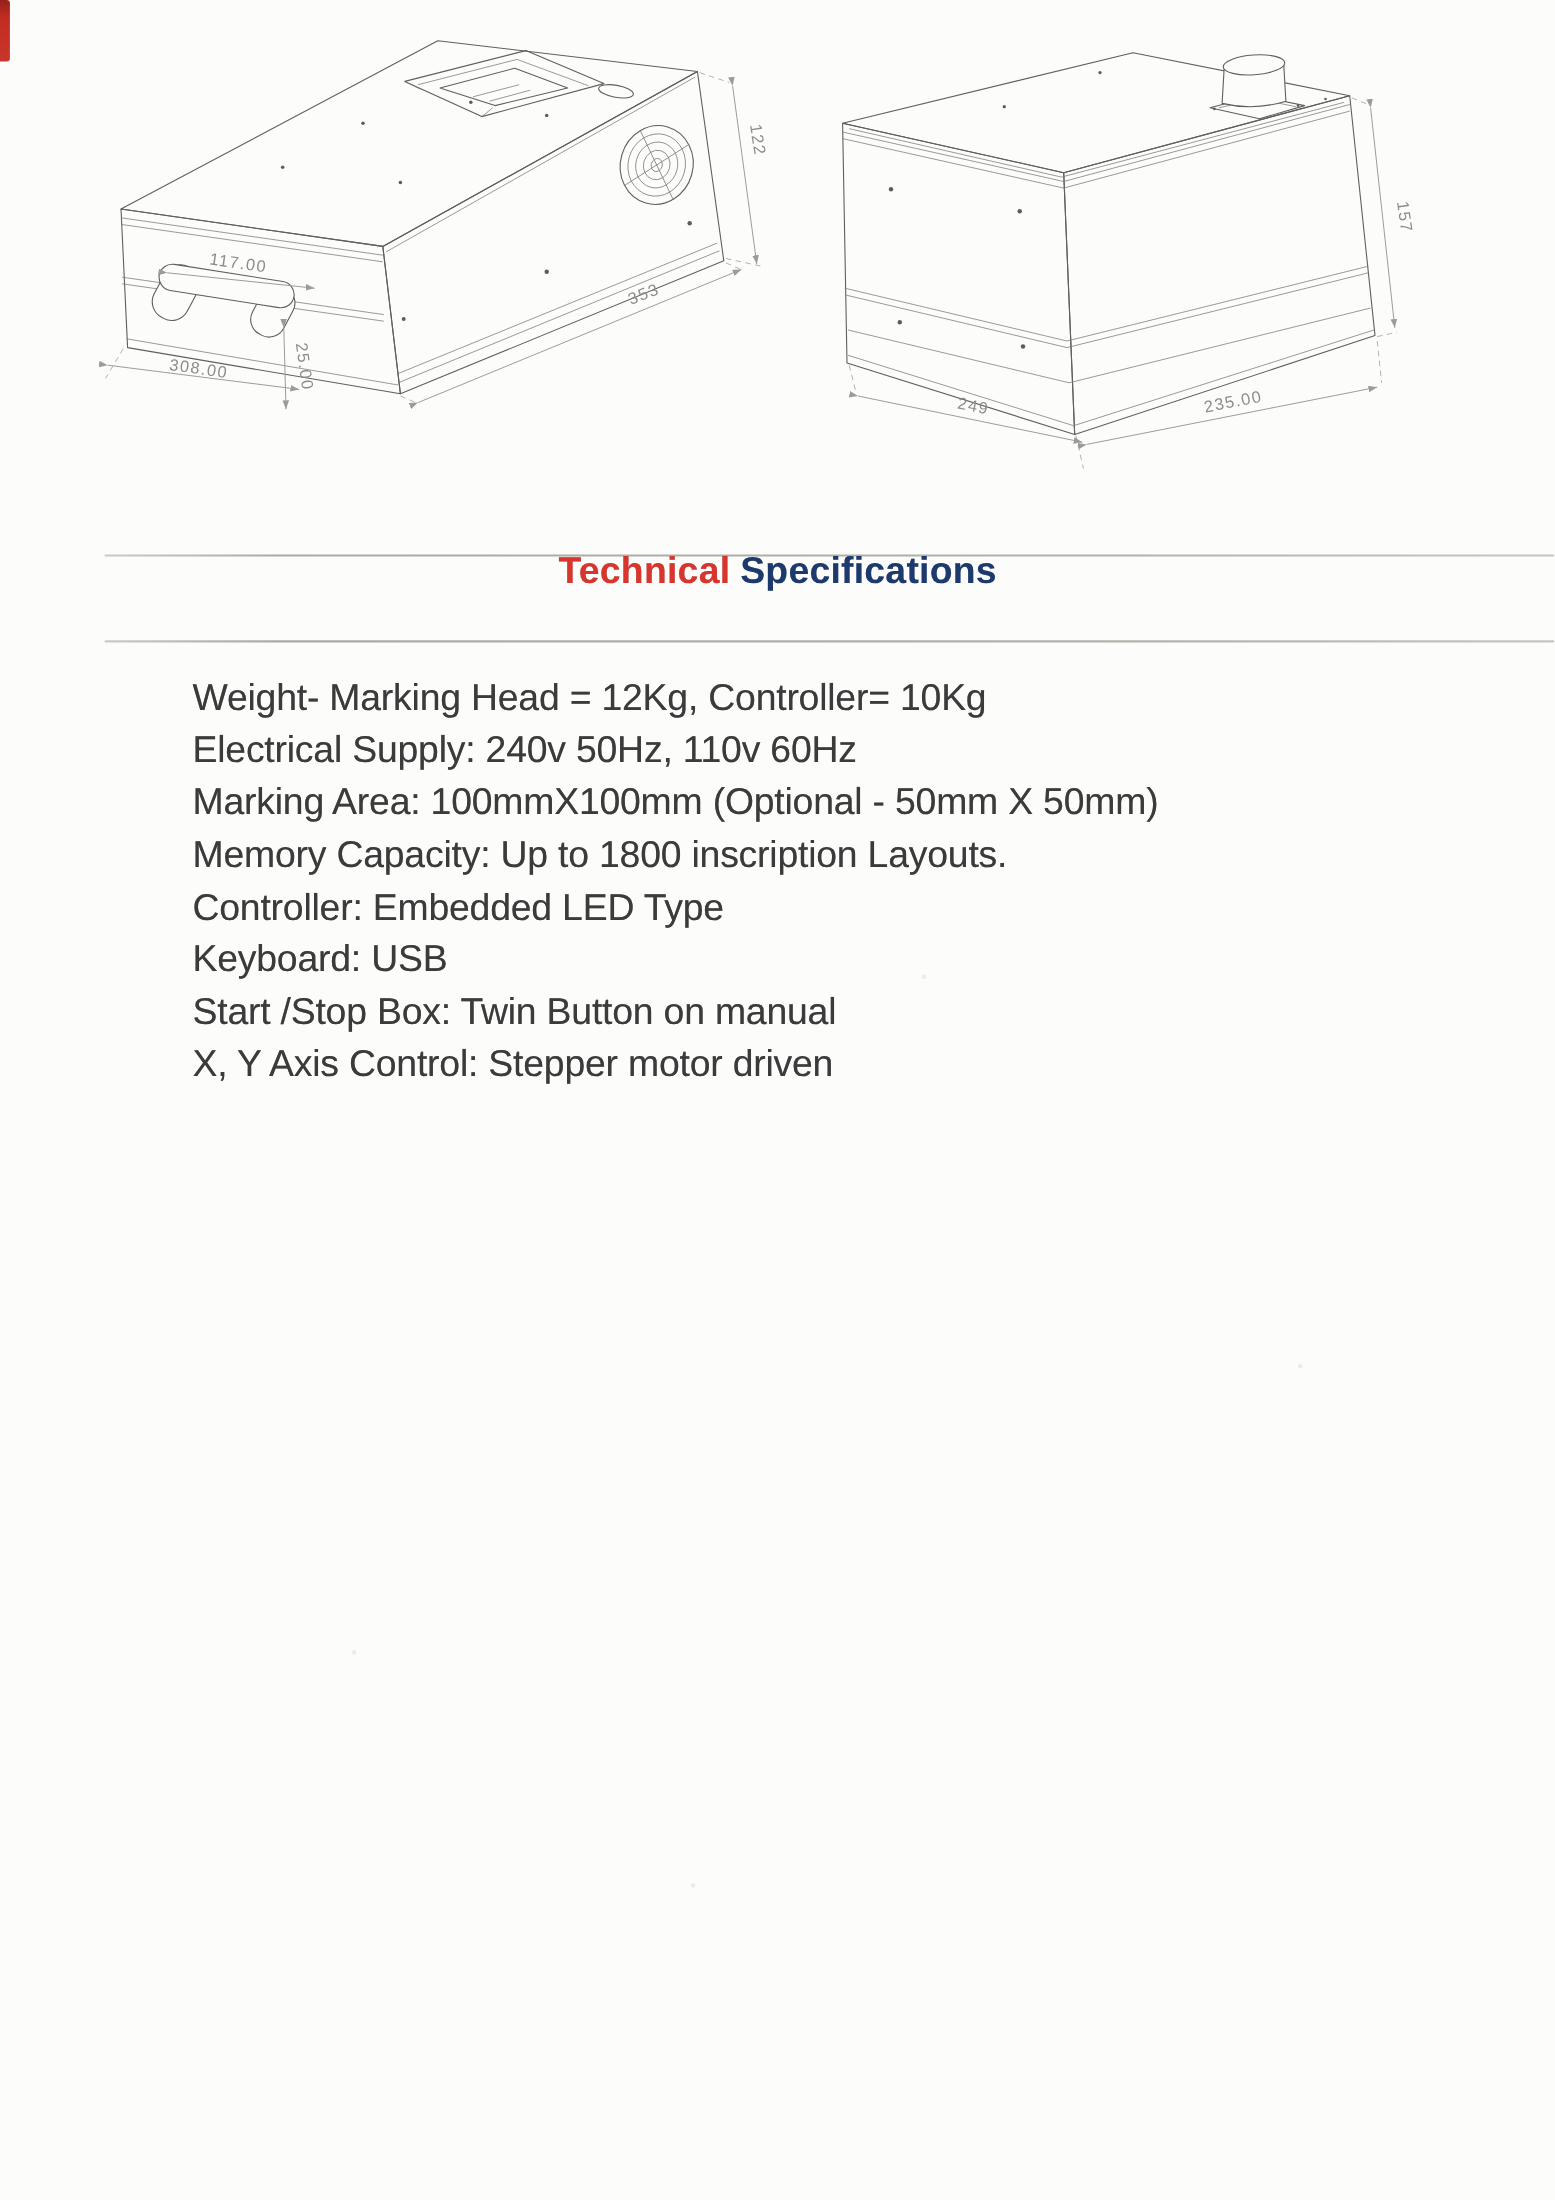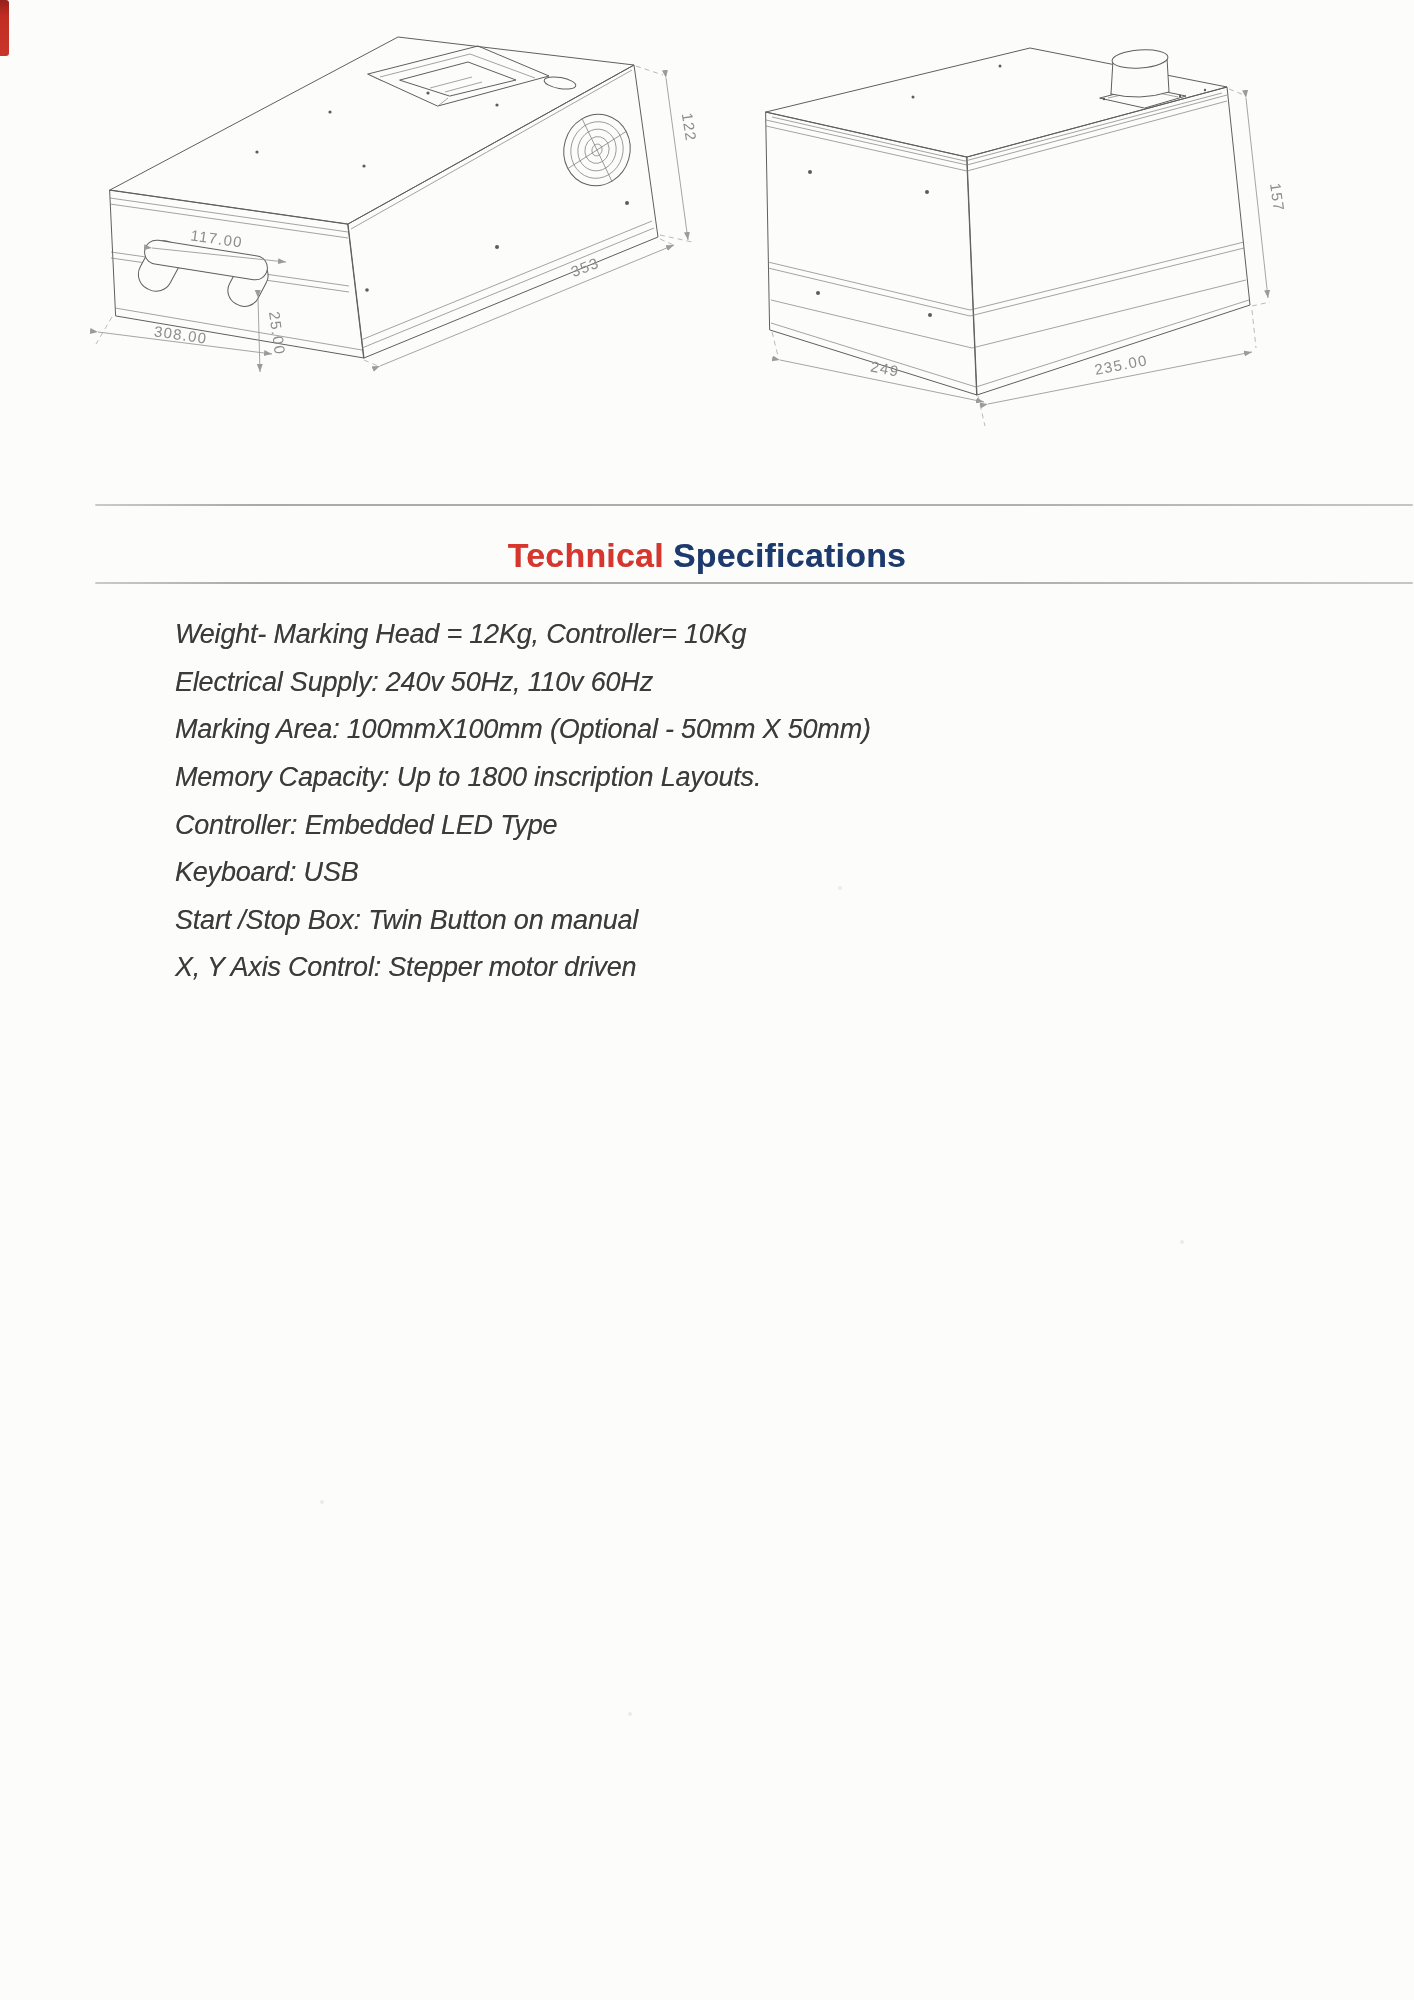--- a/index.html
+++ b/index.html
@@ -12,31 +12,31 @@
   .rule {
     position:absolute; left:95px; width:1318px; height:2px;
     background:linear-gradient(90deg,#b9b9b6,#8e8e8b 12%,#99998f 70%,#b3b3b0);
     opacity:.75; border-radius:1px;
   }
   .rule-top { top:504px; }
   .rule-bottom { top:582px; }
 
   
   .heading {
-    position:absolute; top:536px; left:0; width:100%;
+    position:absolute; top:500px; left:0; width:100%;
     text-align:center; font-size:34px; font-weight:700; letter-spacing:.2px;
     text-shadow:0 0 .6px rgba(40,40,80,.35);
   }
   .heading .t1 { color:#d8362d; }
   .heading .t2 { color:#1d3a6e; margin-left:9px; }
 
   
   .specs { position:absolute; top:611px; left:175px; width:1100px;
-           color:#3b3b3b; font-size:27px; letter-spacing:-0.2px;
-           text-shadow:0 0 .5px rgba(55,55,55,.55);font-style:italic; }
+           color:#3b3b3b; font-size:34px; letter-spacing:-0.2px;
+           text-shadow:0 0 .5px rgba(55,55,55,.55); }
   .spec-line { height:47.6px; display:flex; align-items:center; white-space:pre; }
 
   
   .drawing-layer { position:absolute; top:0; left:0; }
   .ln  { fill:none; stroke:#5f5f5f; stroke-width:1; stroke-linejoin:round; stroke-linecap:round; }
   .thin{ fill:none; stroke:#7c7c7c; stroke-width:.7; }
   .dim { fill:none; stroke:#9b9b9b; stroke-width:.9; }
   .ext { fill:none; stroke:#a8a8a8; stroke-width:.8; stroke-dasharray:5 4; }
   .dtxt{ fill:#8d8d8d; font-size:15px; letter-spacing:1.3px; font-family:"Liberation Sans",sans-serif; }
   .dot { fill:#5c5c5c; stroke:none; }

